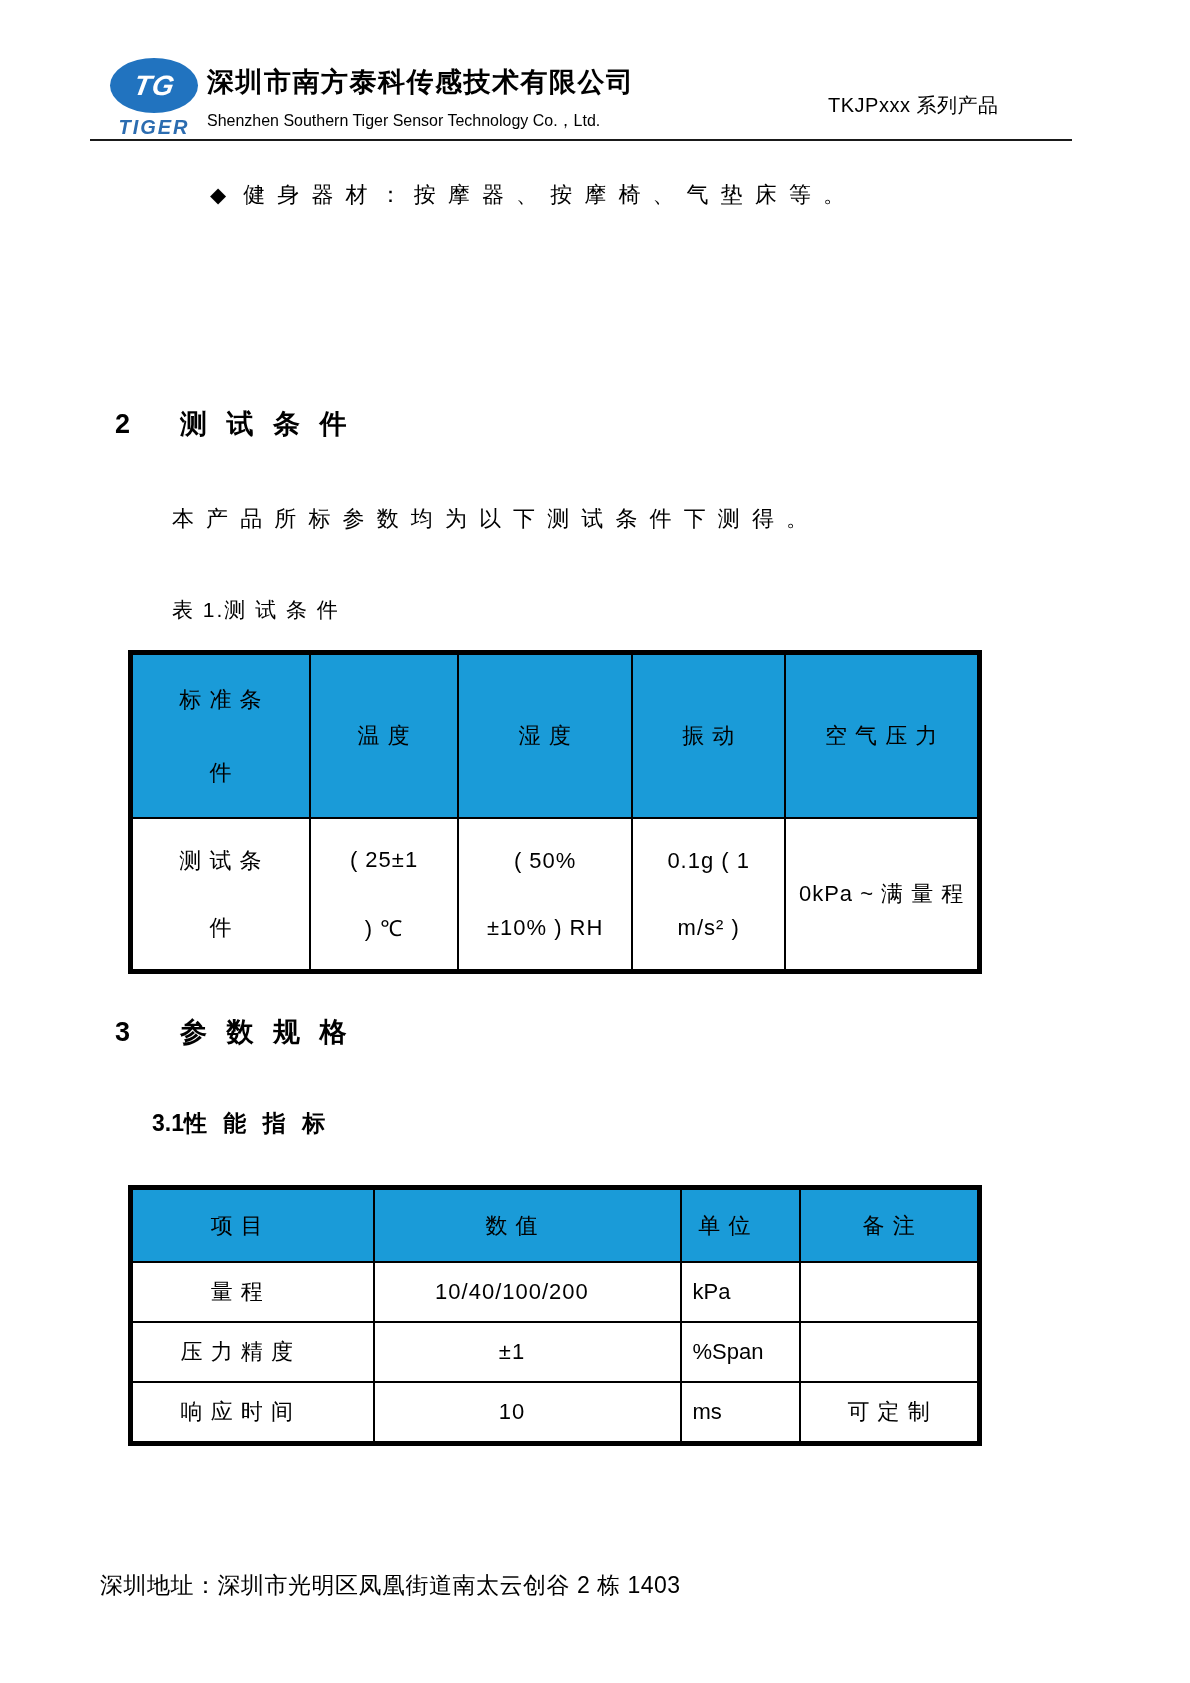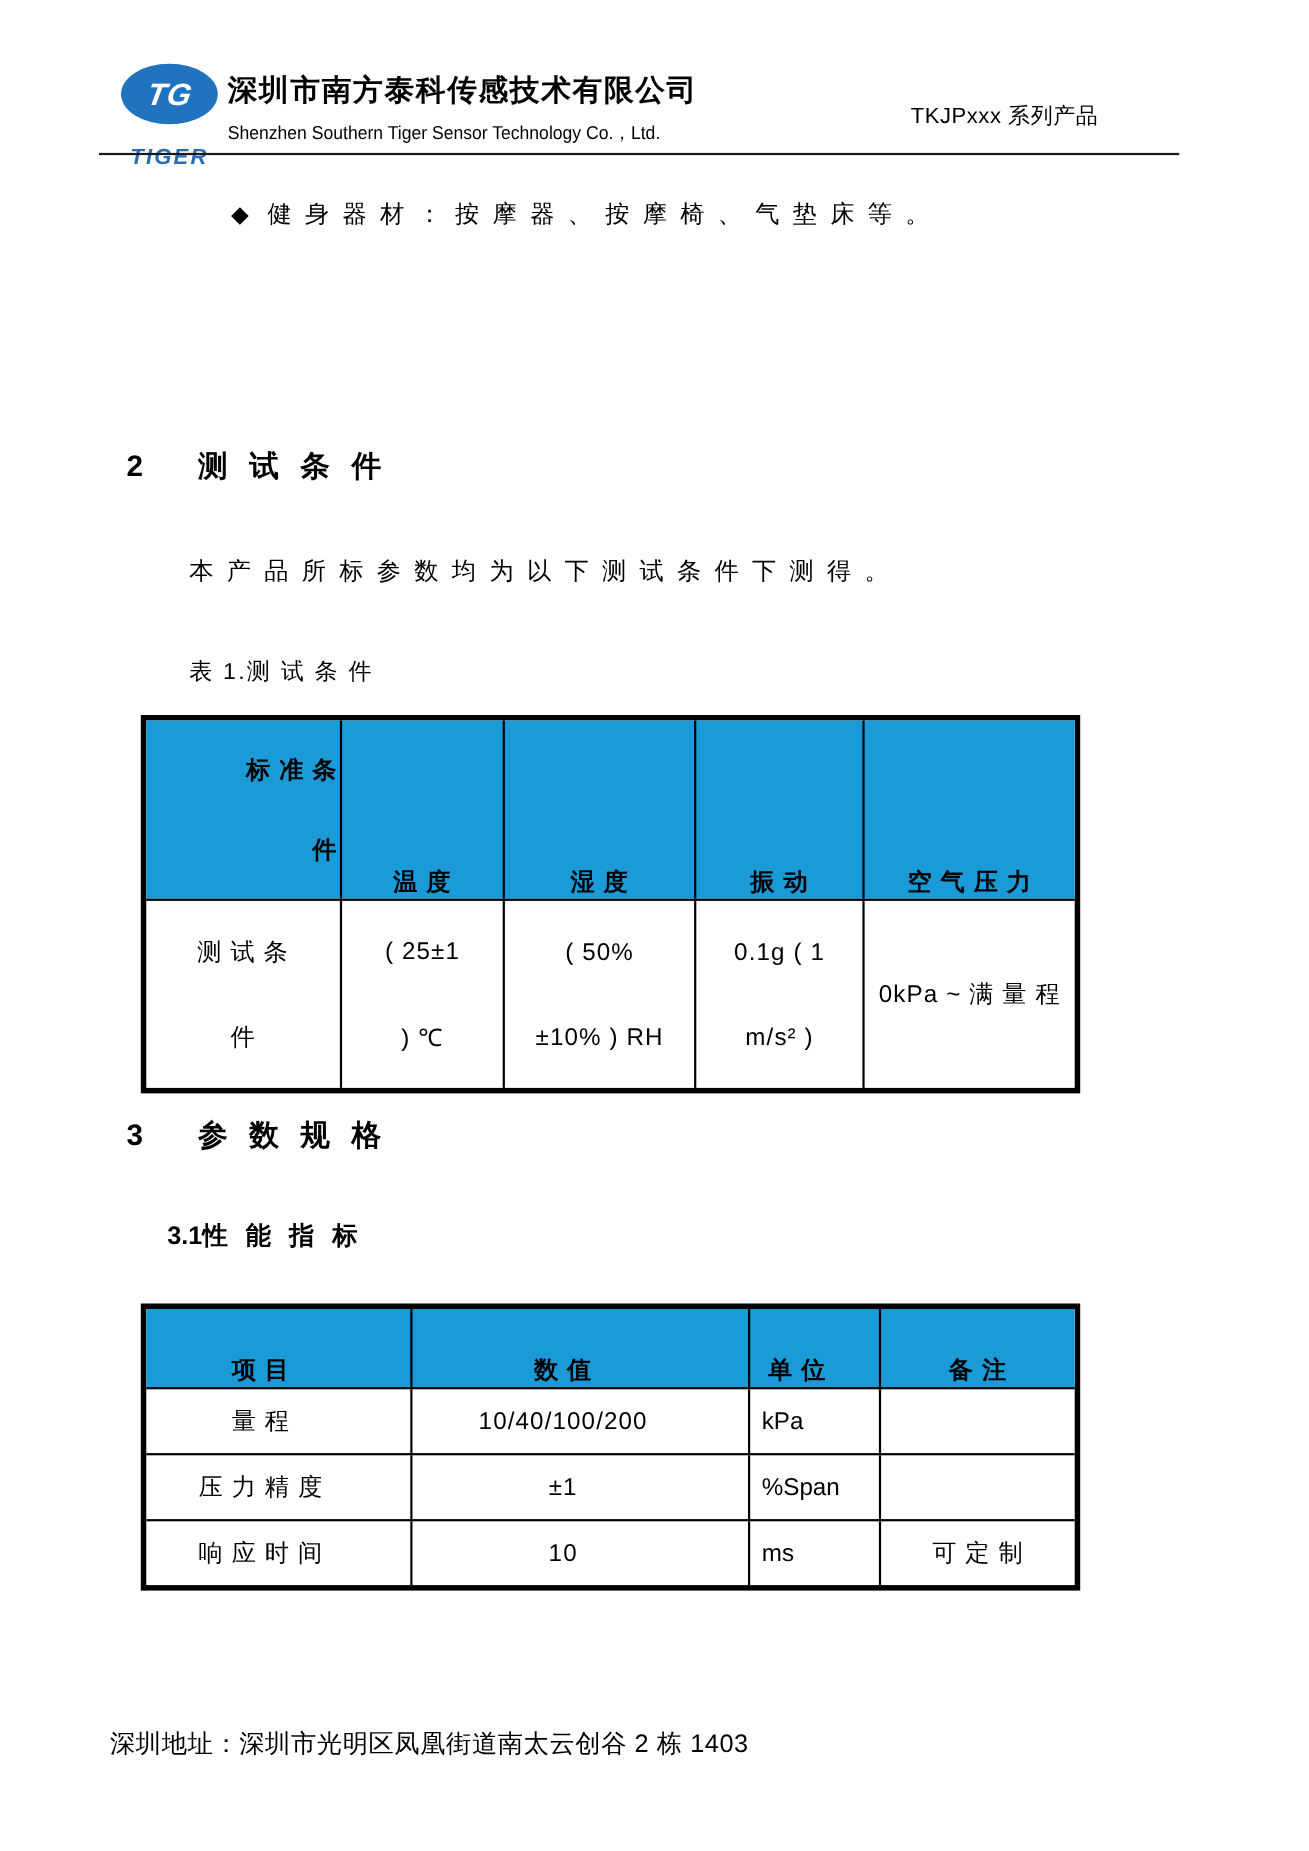--- a/index.html
+++ b/index.html
@@ -14,21 +14,21 @@
   .logo-ellipse {
     width:88px; height:55px; border-radius:50%;
     background:var(--logo-blue,#2173BF);
     display:flex; align-items:center; justify-content:center; margin:0 auto;
   }
   .logo-ellipse span {
     color:#fff; font-style:italic; font-weight:900; font-size:28px;
     letter-spacing:1px; transform:skewX(-10deg);
   }
   .logo-tiger {
-    margin-top:19px; font-style:italic; font-weight:900; font-size:20px;
+    margin-top:3px; font-style:italic; font-weight:900; font-size:20px;
     color:var(--logo-text-blue,#2B6CB0); letter-spacing:2px;
   }
   .company { position:absolute; left:207px; top:64px; }
   .company-cn { font-size:27px; font-weight:700; letter-spacing:1.5px; }
   .company-en { font-size:17px; margin-top:9px; transform:scaleX(0.94); transform-origin:left; white-space:nowrap; }
   .series { position:absolute; left:828px; top:92px; font-size:20px; letter-spacing:0.5px; }
   .header-rule { position:absolute; left:90px; top:139px; width:982px; border-top:2px solid #1a1a1a; }
 
   
   .bullet-line { position:absolute; left:210px; top:180px; font-size:22px; letter-spacing:3px; }
@@ -45,25 +45,25 @@
   .table-caption { position:absolute; left:172px; top:596px; font-size:21px; letter-spacing:2px; }
 
   
   .tbl { position:absolute; left:128px; width:854px; border:5px solid #000; background:#fff; }
   .t1 { top:650px; }
   .t2 { top:1185px; }
   .trow { display:grid; }
   .t1 .trow { grid-template-columns:178fr 150fr 176fr 155fr 195fr; }
   .t2 .trow { grid-template-columns:238fr 314fr 99fr 203fr;gap:32px; }
   .t1 .thead { height:162px; }
-  .t1 .tdata { height:172px; border-top:2px solid #000; }
+  .t1 .tdata { height:152px; border-top:2px solid #000; }
   .t2 .thead { height:71px; }
   .t2 .tdata { height:60px; border-top:2px solid #000; }
   .thead { background:var(--table-header-bg,#1A9BD8); }
-  .thead .cell { font-weight:700;align-items:flex-end; }
+  .thead .cell { font-weight:400; }
   .cell {
     display:flex; align-items:center; justify-content:center;
     font-size:22px; letter-spacing:1px; text-align:center; overflow:hidden;
   }
   .trow .cell + .cell { border-left:2px solid #000; }
   .two-line { flex-direction:column; justify-content:space-around; padding:8px 2px; }
   .cell-left { justify-content:flex-start; padding-left:10px; letter-spacing:0; }
 
   
   .footer { position:absolute; left:100px; top:1564px; font-size:23px; line-height:43px; letter-spacing:0.5px; }

